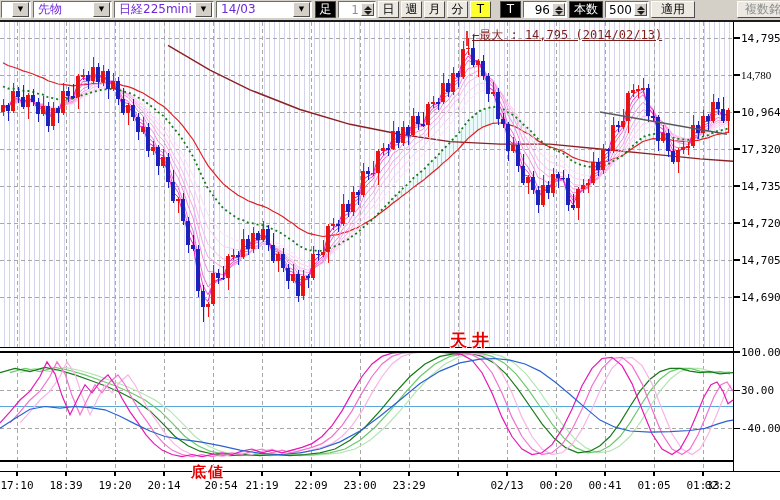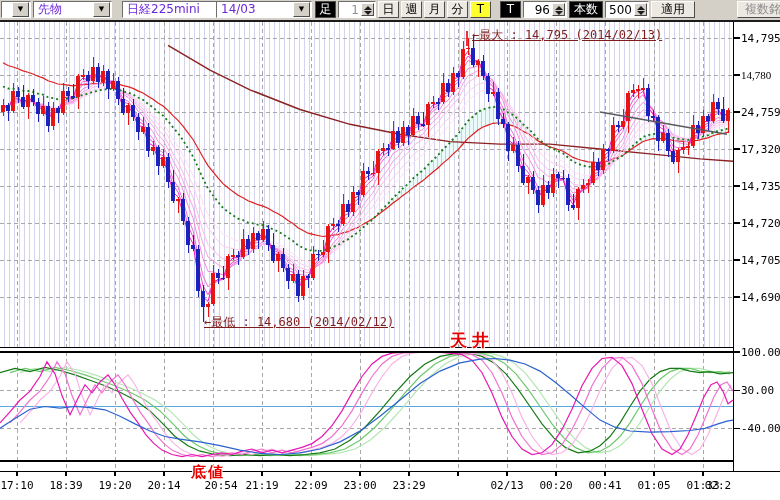--- a/index.html
+++ b/index.html
@@ -46,21 +46,21 @@
 
   <div id="toolbar">
     <div class="tb combo" style="left:1px;width:30px">
       <span class="combo-text"></span>
       <span class="combo-arrow">▼</span>
     </div>
     <div class="tb combo" style="left:33px;width:79px">
       <span class="combo-text">先物</span>
       <span class="combo-arrow">▼</span>
     </div>
-    <div class="tb combo" style="left:122px;width:120px">
+    <div class="tb combo" style="left:114px;width:100px">
       <span class="combo-text">日経225mini</span>
       <span class="combo-arrow">▼</span>
     </div>
     <div class="tb combo" style="left:216px;width:96px">
       <span class="combo-text">14/03</span>
       <span class="combo-arrow">▼</span>
     </div>
     <div class="tb blacklab" style="left:315px;width:21px">足</div>
     <div class="tb spinbox" style="left:338px;width:38px">
       <span class="spin-val gray">1</span>
@@ -503,21 +503,21 @@
         <line x1="556" y1="471" x2="556" y2="476"></line>
         <line x1="605" y1="471" x2="605" y2="476"></line>
         <line x1="654" y1="471" x2="654" y2="476"></line>
         <line x1="703" y1="471" x2="703" y2="476"></line>
       </g>
     </svg>
 
   <div id="labels">
       <div class="axis-label" style="left: 741px; top: 32px;">14,795</div>
       <div class="axis-label" style="left: 741px; top: 69px; font-family: Liberation Serif, serif;">14,780</div>
-      <div class="axis-label" style="left: 741px; top: 106px;">24,759</div>
+      <div class="axis-label" style="left: 741px; top: 106px;">10,964</div>
       <div class="axis-label" style="left: 741px; top: 143px;">17,320</div>
       <div class="axis-label" style="left: 741px; top: 180px;">14,735</div>
       <div class="axis-label" style="left: 741px; top: 217px;">14,720</div>
       <div class="axis-label" style="left: 741px; top: 254px;">14,705</div>
       <div class="axis-label" style="left: 741px; top: 291px;">14,690</div>
       <div class="axis-label" style="left: 741px; top: 346px;">100.00</div>
       <div class="axis-label" style="left: 741px; top: 384.15px;">30.00</div>
       <div class="axis-label" style="left: 741px; top: 422.3px;">-40.00</div>
       <div class="time-label" style="left: -3px; top: 479px;">17:10</div>
       <div class="time-label" style="left: 46px; top: 479px;">18:39</div>
@@ -530,17 +530,16 @@
       <div class="time-label" style="left: 389px; top: 479px;">23:29</div>
       <div class="time-label" style="left: 487px; top: 479px;">02/13</div>
       <div class="time-label" style="left: 536px; top: 479px;">00:20</div>
       <div class="time-label" style="left: 585px; top: 479px;">00:41</div>
       <div class="time-label" style="left: 634px; top: 479px;">01:05</div>
       <div class="time-label" style="left: 683px; top: 479px;">01:33</div>
       <div class="time-label" style="left: 703px; top: 479px; width: 30px;">02:2</div>
     </div>
 
   <div class="note" style="left:472px;top:27px">←最大 : 14,795 (2014/02/13)</div>
-  <div class="note" style="left:204px;top:314px">←最低 : 14,680 (2014/02/12)</div>
   <div class="red-note" style="left:450px;top:329px;font-size:17px;letter-spacing:5px">天井</div>
   <div class="red-note" style="left:191px;top:463px;font-size:15px;letter-spacing:2px">底値</div>
 
 </div>
 
 </body></html>

